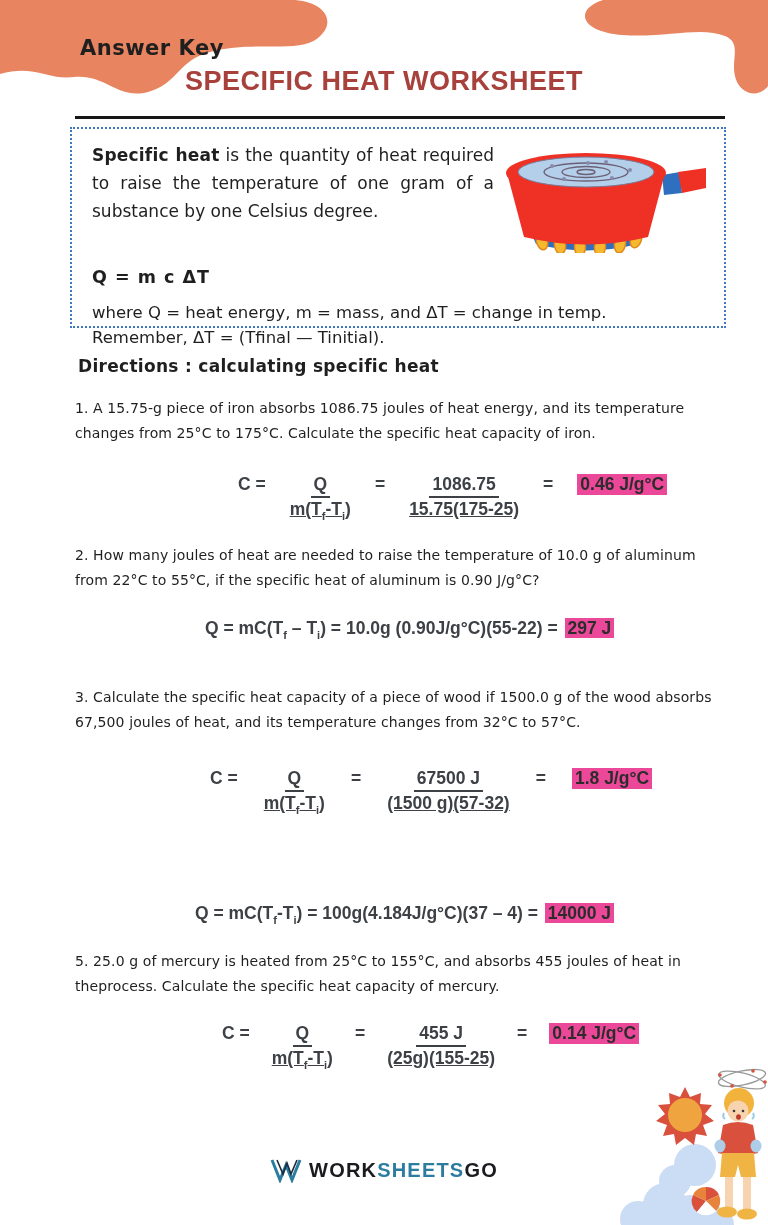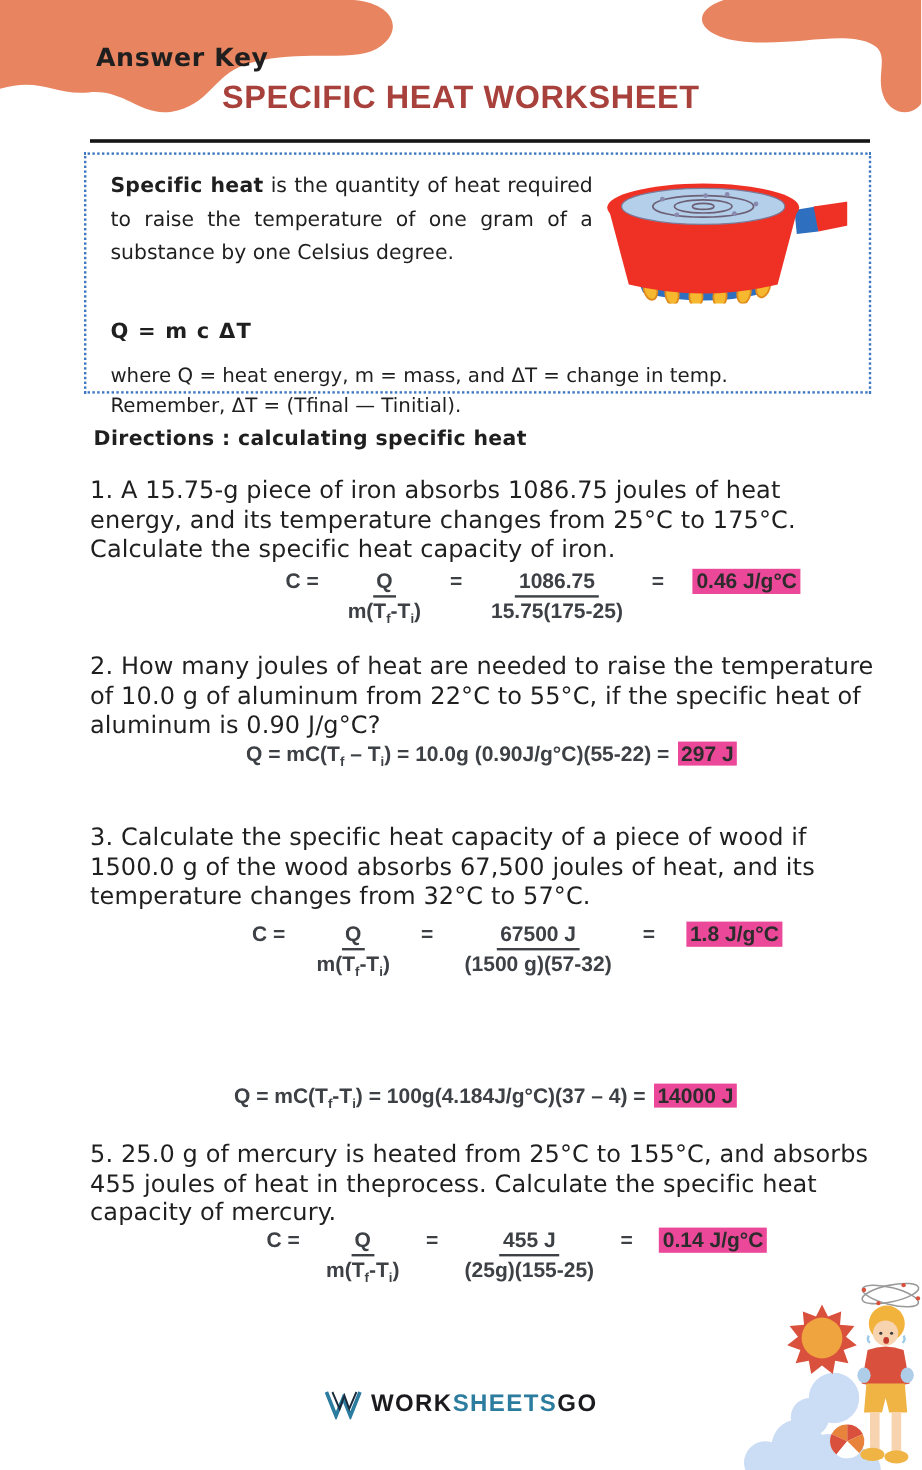--- a/index.html
+++ b/index.html
@@ -19,33 +19,33 @@
             box-sizing:border-box;padding:12px 18px 10px 20px;}
   #info-row{display:flex;}
   #info-text{width:418px;font-size:17px;line-height:28px;text-align:justify;}
   #info-text b{letter-spacing:.2px;}
   #pot-wrap{flex:1;display:flex;justify-content:center;align-items:flex-start;padding-top:4px;}
   #q-equation{font-weight:bold;font-size:17.5px;margin-top:14px;letter-spacing:1px;}
   #where-lines{font-size:16.5px;line-height:25px;margin-top:13px;}
   
   #directions{left:78px;top:356px;font-size:17px;font-weight:bold;letter-spacing:.3px;}
   
-  .problem{left:75px;width:656px;font-size:20px;line-height:24.5px;letter-spacing:.1px;}
+  .problem{left:75px;width:656px;font-size:14px;line-height:24.5px;letter-spacing:.1px;}
   #p1{top:396px;} #p2{top:543px;} #p3{top:685px;} #p4{top:829px;} #p5{top:949px;}
   
   .formula{font-family:"Liberation Sans",sans-serif;font-weight:bold;font-size:17.5px;
            color:#3d4145;display:flex;align-items:flex-start;white-space:nowrap;}
   #f1{left:238px;top:474px;gap:24px;}
   #f2{left:205px;top:618px;align-items:center;}
   #f3{left:210px;top:768px;gap:26px;}
   #f4{left:195px;top:903px;justify-content:center;}
   #f5{left:222px;top:1023px;gap:22px;}
   .frac{display:inline-block;text-align:center;}
   .frac .num{display:inline-block;border-bottom:2px solid #3d4145;padding:0 3px 1px 3px;}
-  .frac .den{display:block;margin-top:1px;}
+  .frac .den{display:block;margin-top:1px;text-decoration:underline;}
   sub{font-size:11px;line-height:0;}
   .hl{background:#ec4899;color:#2c2c2c;padding:0 3px;}
   .inline-formula .hl{margin-left:2px;}
   
   #footer-logo{left:0;top:1157px;width:768px;display:flex;justify-content:center;
                align-items:center;gap:7px;}
   #footer-logo .logo-text{font-family:"Liberation Sans",sans-serif;font-weight:bold;
                font-size:20px;letter-spacing:1.2px;}
   .lg-dark{color:#1b1b1f;} .lg-teal{color:#2B7C9E;}
   

